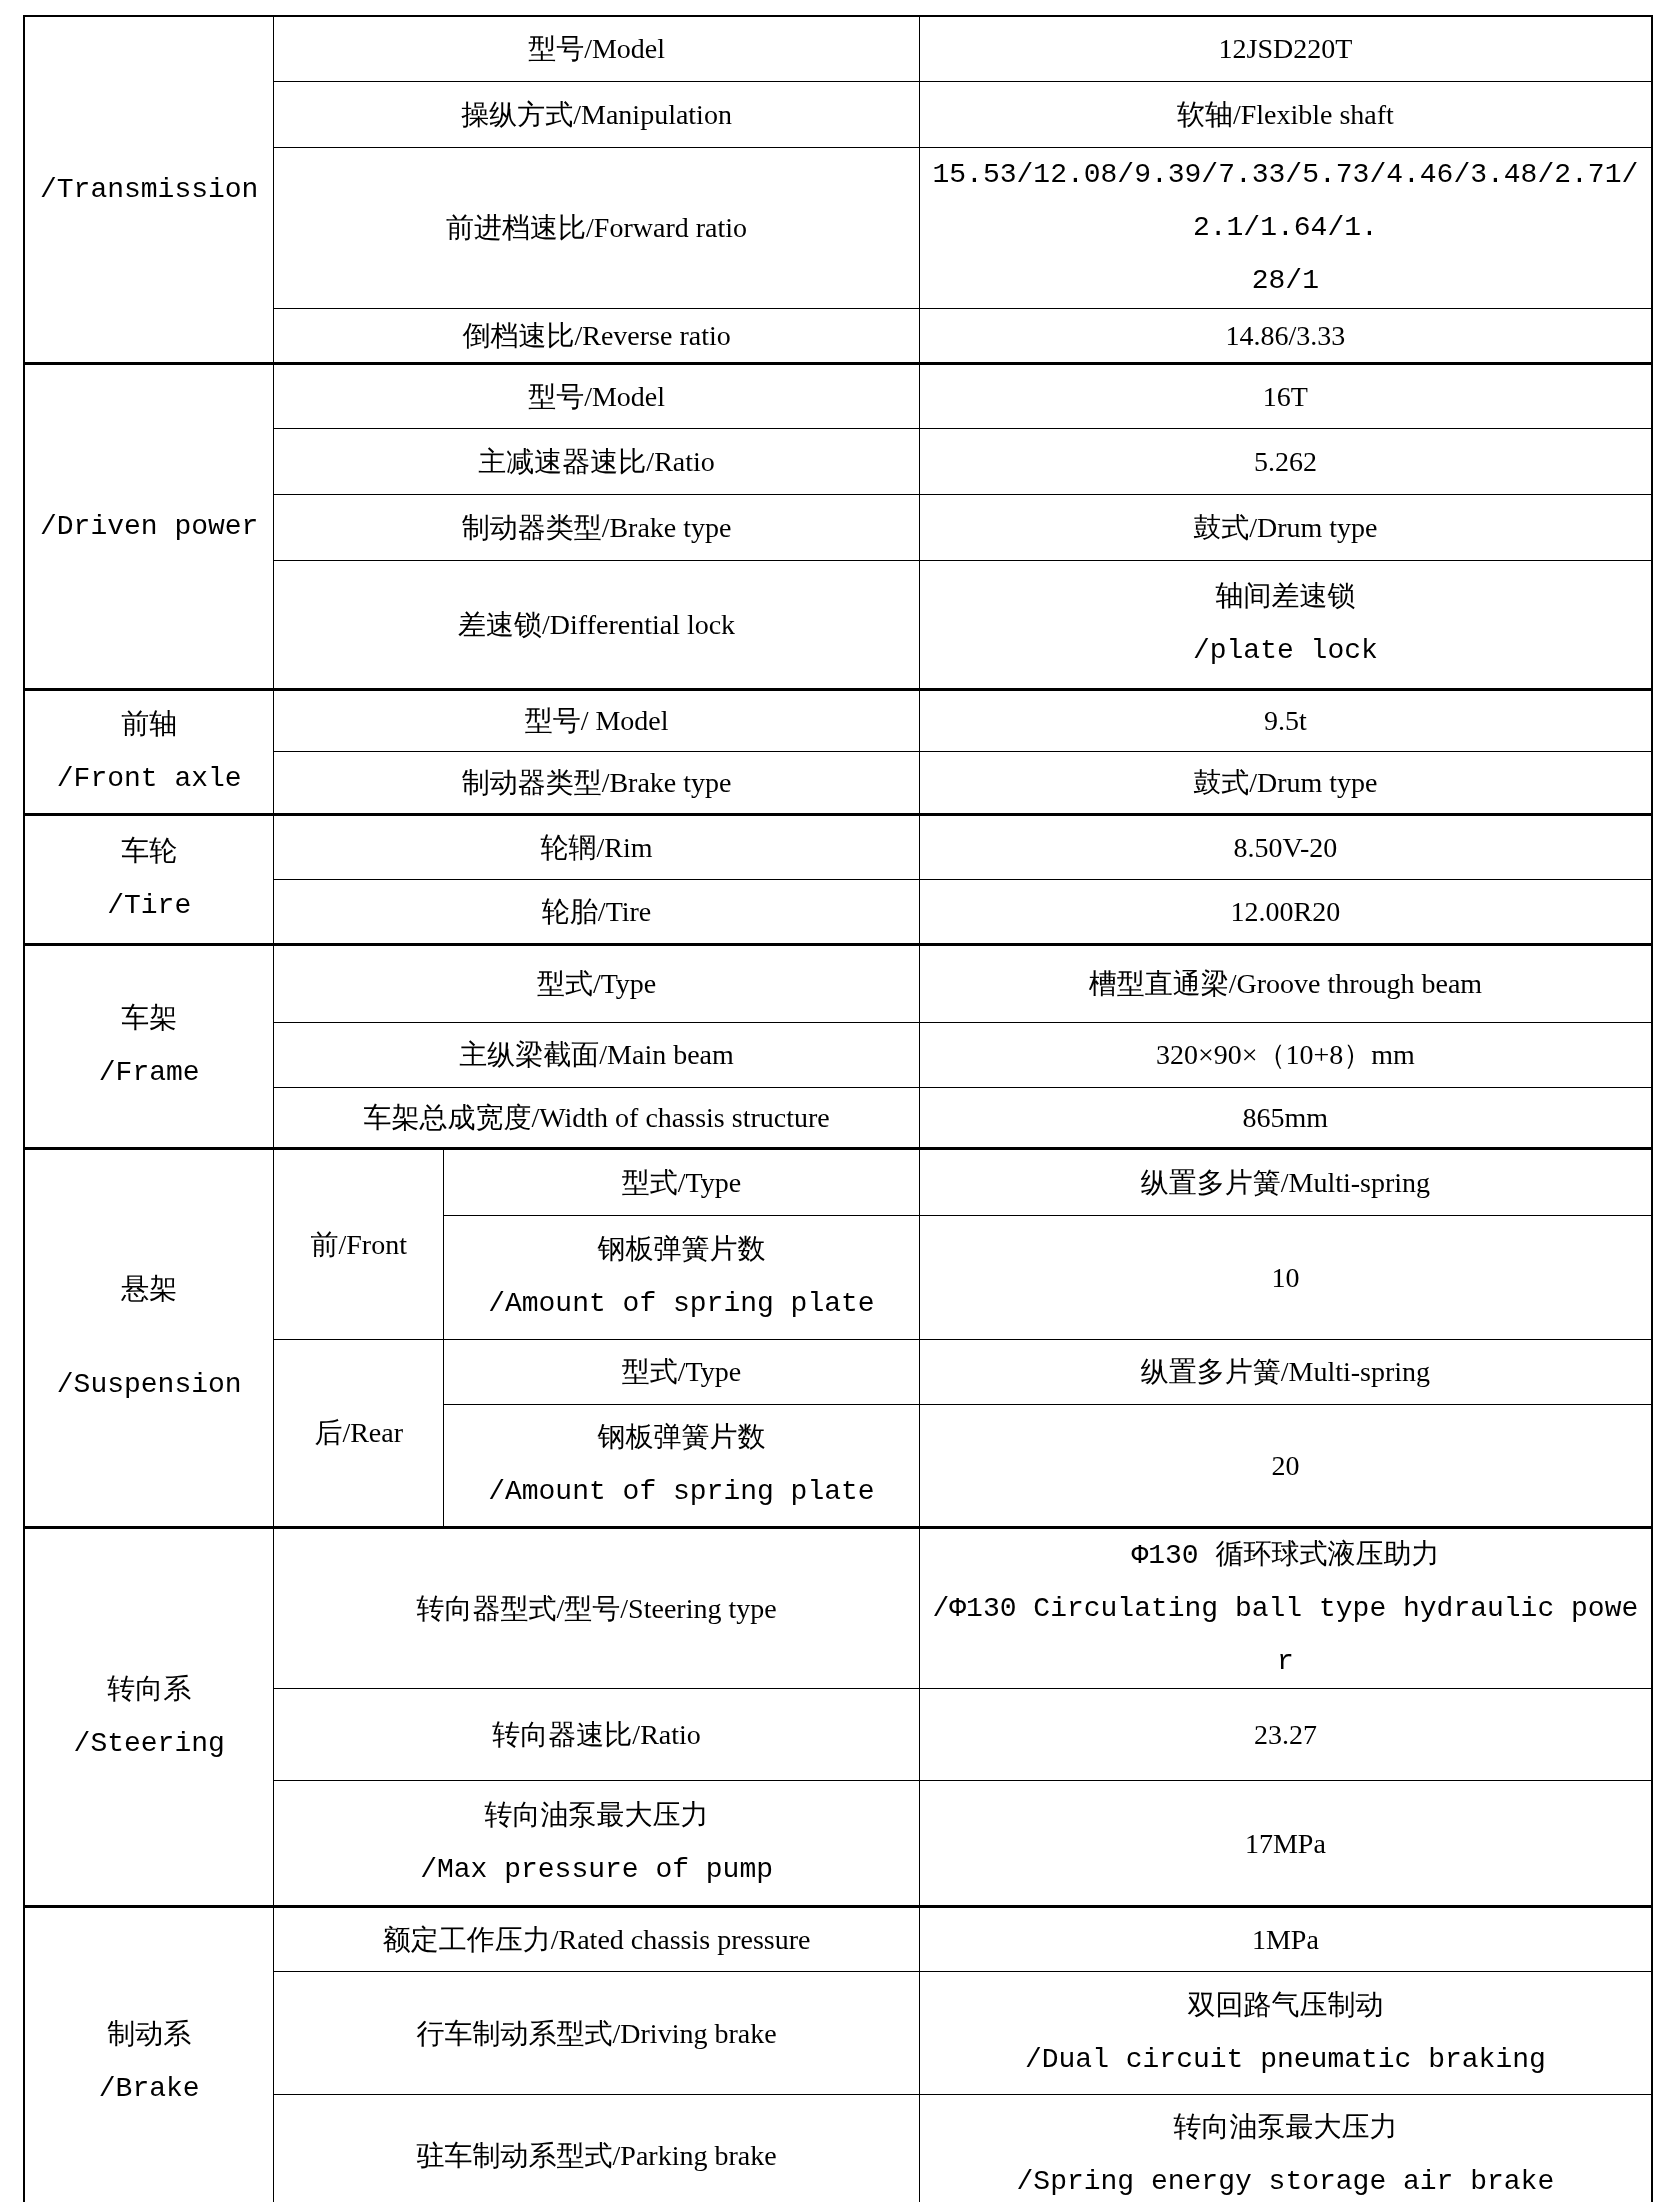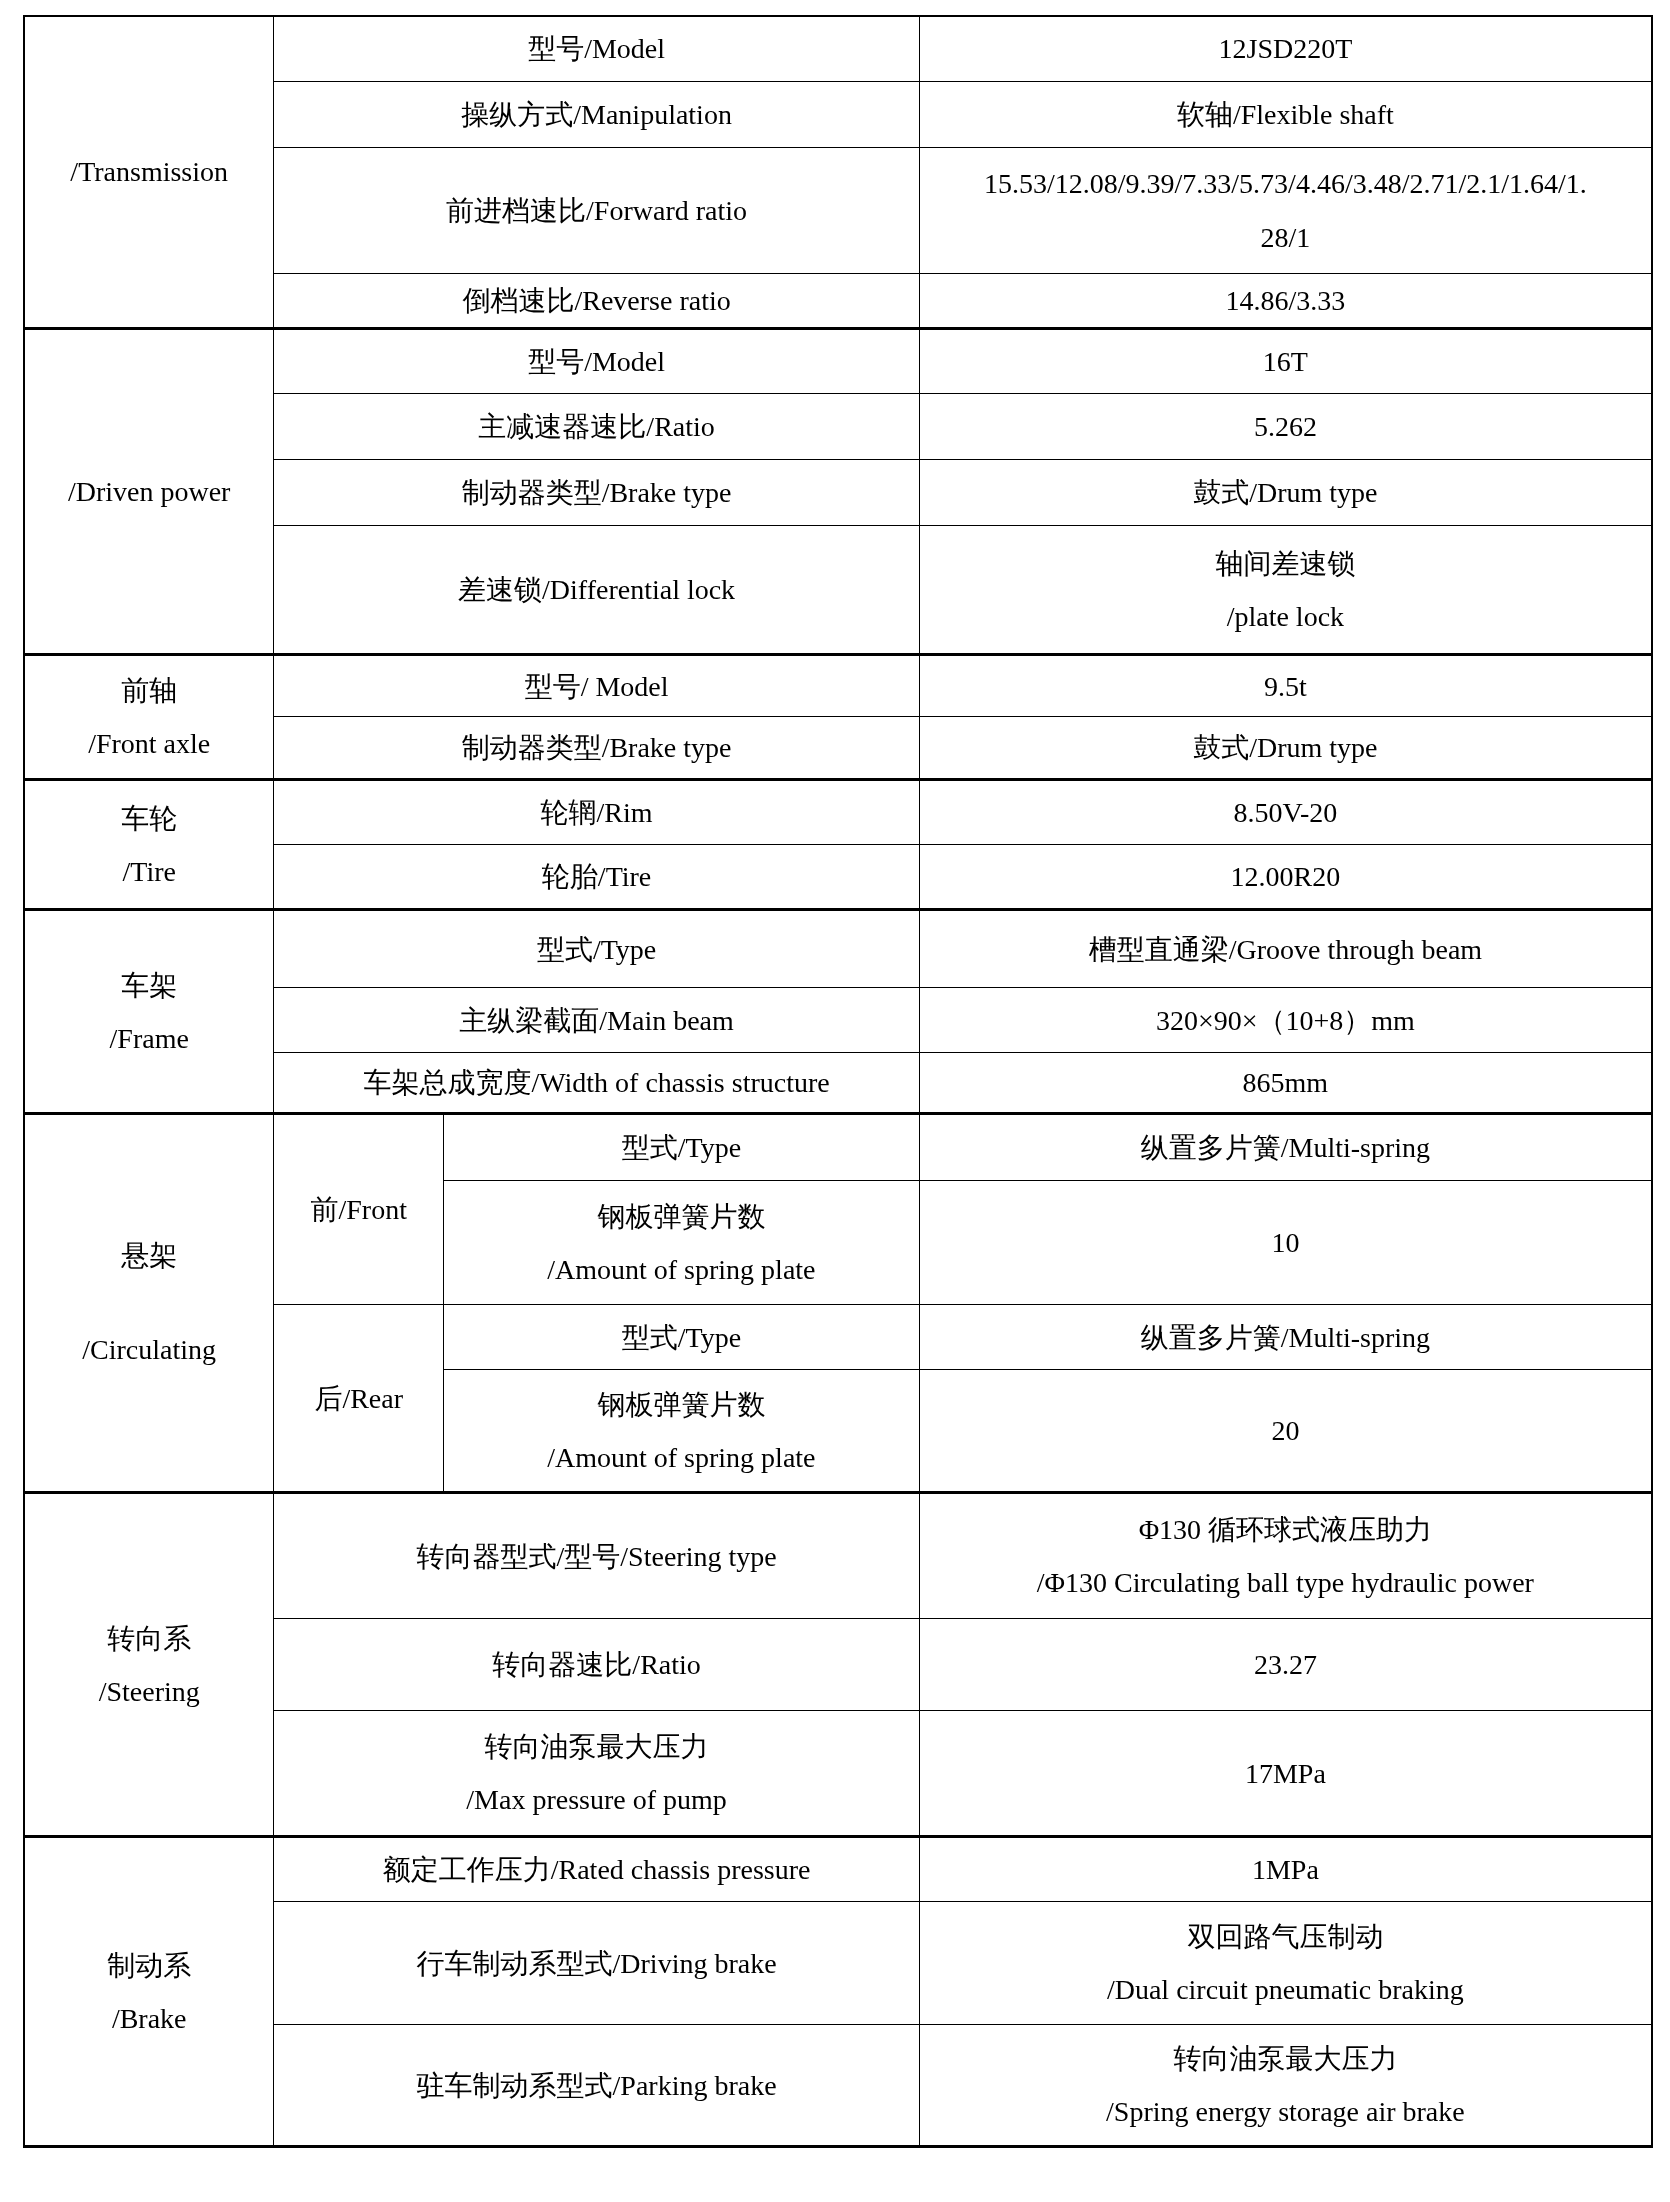--- a/index.html
+++ b/index.html
@@ -28,21 +28,21 @@
     font-size:28px;
     line-height:1.9;
     padding:0 5.2px;
     overflow:hidden;
     word-break:break-all;
   }
   
   table.spec td.sb{border-bottom-width:3.4px;}
   
   .lh-xl div{line-height:3.35;}
-  .line{display:block;}
+  .line{display:block;font-family:Liberation Mono, monospace;}
 </style>
 </head>
 <body>
 
 <div class="page">
   <table class="spec">
     <colgroup>
       <col style="width:249px">
       <col style="width:169px">
       <col style="width:474px">
@@ -135,21 +135,21 @@
       <td>320×90×（10+8）mm</td>
     </tr>
     <tr style="height:61px">
       <td colspan="2" class="sb">车架总成宽度/Width of chassis structure</td>
       <td class="sb">865mm</td>
     </tr>
 
     <tr style="height:67px">
       <td rowspan="4" class="sb lh-xl">
         <div class="line">悬架</div>
-        <div class="line">/Circulating</div>
+        <div class="line">/Suspension</div>
       </td>
       <td rowspan="2">前/Front</td>
       <td>型式/Type</td>
       <td>纵置多片簧/Multi-spring</td>
     </tr>
     <tr style="height:124px">
       <td>
         <span class="line">钢板弹簧片数</span>
         <span class="line">/Amount of spring plate</span>
       </td>

